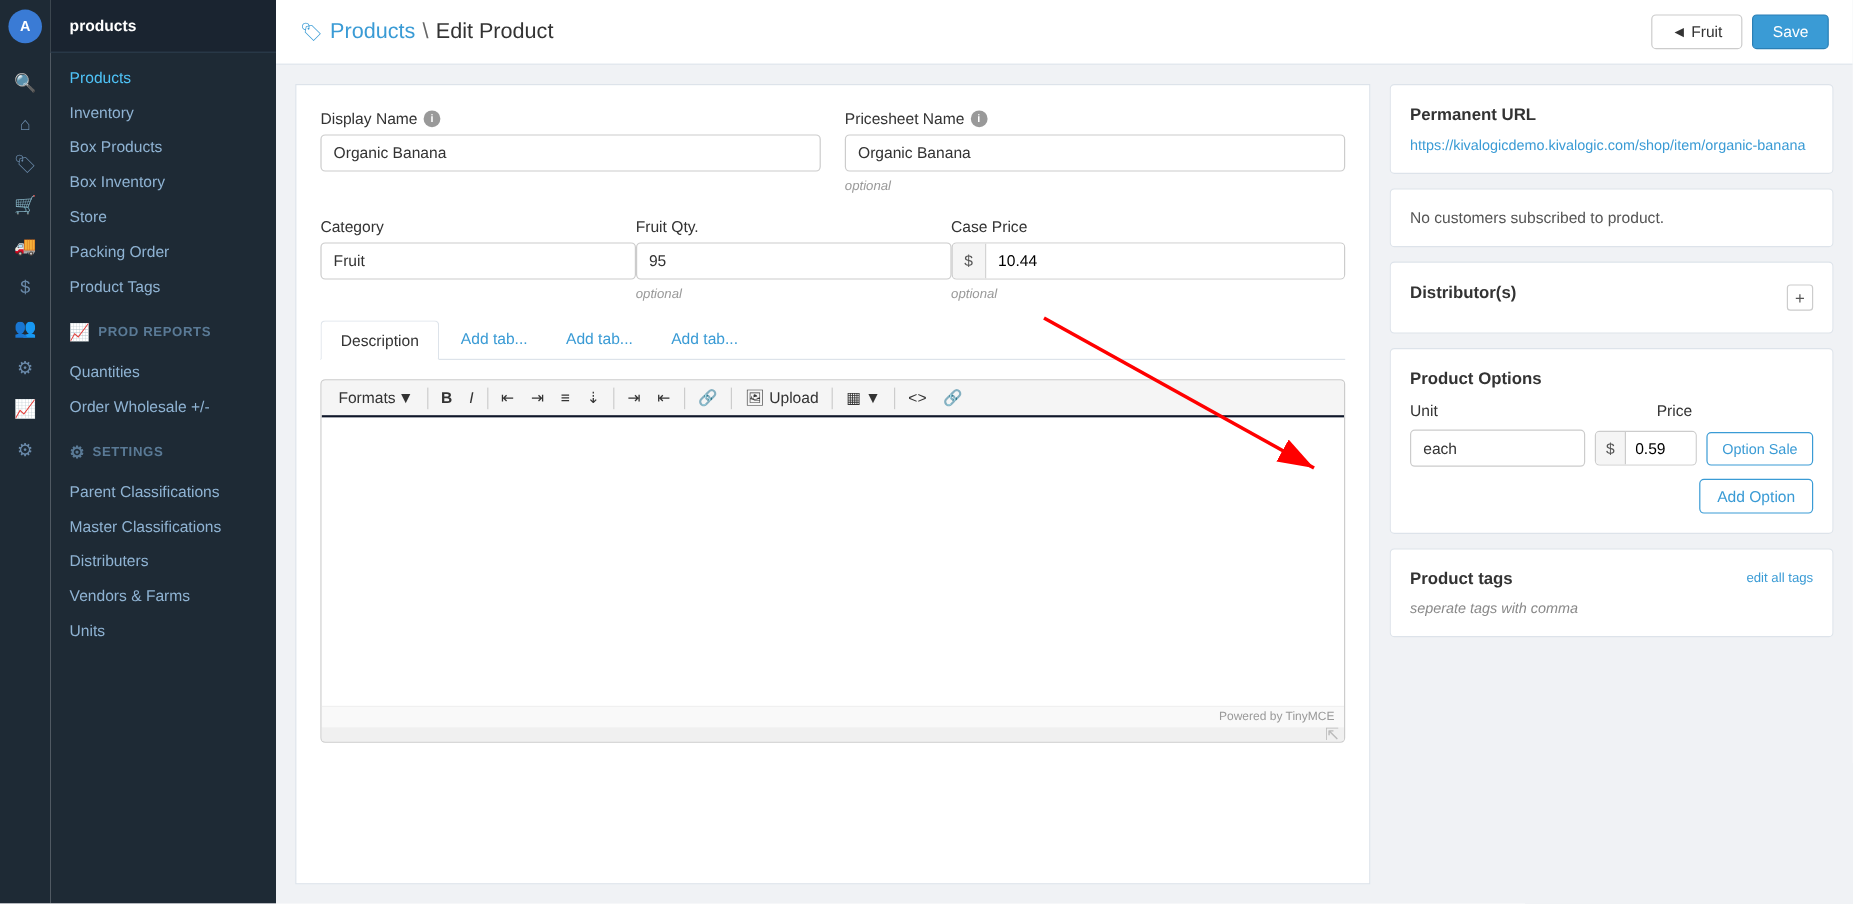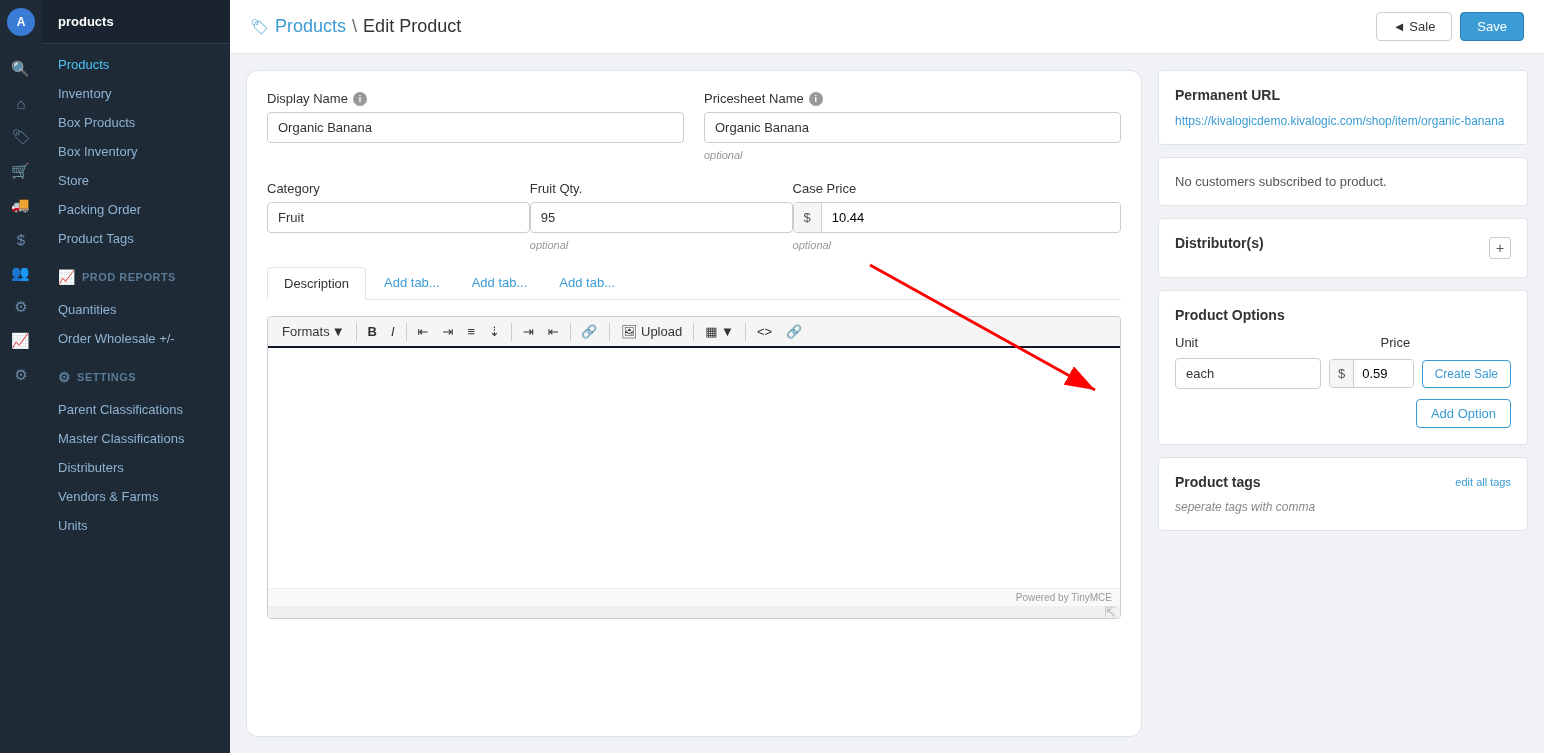--- a/index.html
+++ b/index.html
@@ -95,21 +95,21 @@
       overflow: hidden;
       padding: 16px;
       gap: 16px;
     }
 
     
     .form-panel {
       flex: 1;
       background: #fff;
       border: 1px solid #dde3ea;
-      border-radius: 12px;
+      border-radius: 0;
       padding: 20px;
       overflow-y: auto;
     }
     .form-row {
       display: flex;
       gap: 20px;
       margin-bottom: 20px;
     }
     .form-group {
       display: flex;
@@ -570,21 +570,21 @@
   <div class="main-content">
 
     <div class="top-bar">
       <div class="breadcrumb">
         <span style="color:#3a9bd5; font-size:15px;">🏷</span>
         <span class="breadcrumb-link">Products</span>
         <span class="breadcrumb-sep">\</span>
         <span class="breadcrumb-current">Edit Product</span>
       </div>
       <div class="top-bar-actions">
-        <button class="btn btn-back">◄ Sale</button>
+        <button class="btn btn-back">◄ Fruit</button>
         <button class="btn btn-primary">Save</button>
       </div>
     </div>
 
     <div class="content-area">
 
       <div class="form-panel">
 
         <div class="form-row">
           <div class="form-group">
@@ -689,21 +689,21 @@
           <div class="options-cols">
             <span class="col-unit">Unit</span>
             <span class="col-price">Price</span>
           </div>
           <div class="option-row">
             <input class="form-input option-unit-input" type="text" value="each" style="">
             <div class="option-price-group">
               <span class="option-price-prefix">$</span>
               <input class="option-price-input" type="text" value="0.59" style="">
             </div>
-            <button class="btn-create-sale">Create Sale</button>
+            <button class="btn-create-sale">Option Sale</button>
           </div>
           <button class="btn-add-option">Add Option</button>
         </div>
 
         <div class="product-tags-section">
           <div class="tags-header">
             <span class="tags-title">Product tags</span>
             <span class="edit-all-tags">edit all tags</span>
           </div>
           <div class="tags-hint">seperate tags with comma</div>

